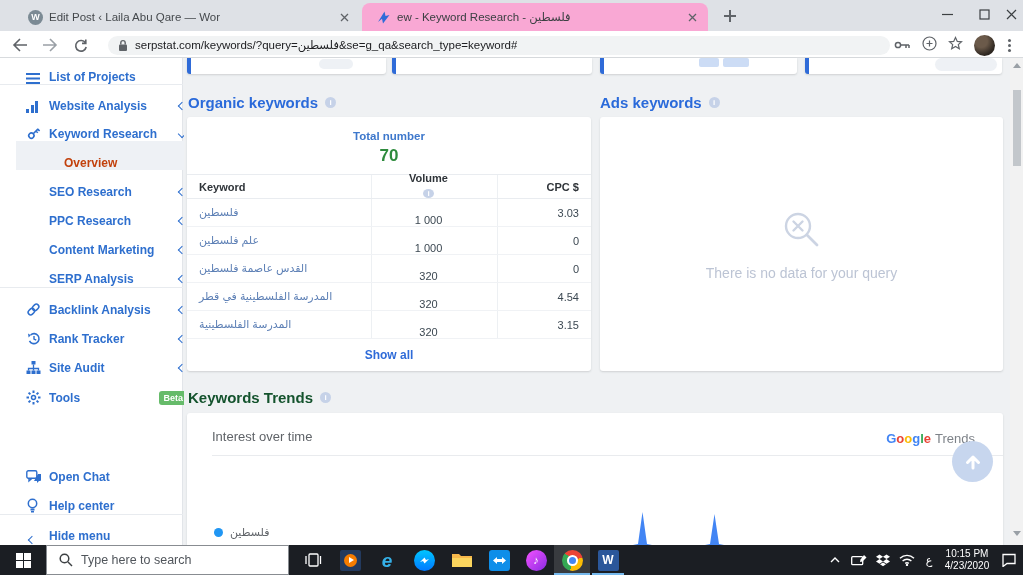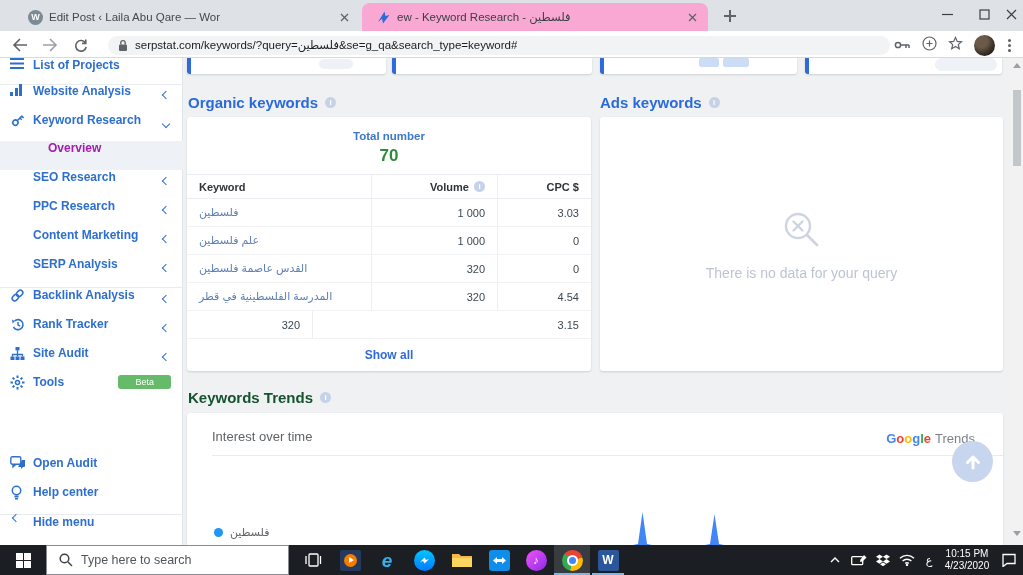--- a/index.html
+++ b/index.html
@@ -26,52 +26,52 @@
   .toolbar { position:absolute; left:0; top:31px; width:1023px; height:27px; background:#fff; border-bottom:1px solid #d8dbde; }
   .navbtn { position:absolute; top:4px; width:20px; height:20px; display:flex; align-items:center; justify-content:center; }
   .omnibox { position:absolute; left:108px; top:4.5px; width:782px; height:19px; border-radius:10px; background:#f1f3f4; display:flex; align-items:center; padding:0 10px; }
   .url { font-size:11.5px; color:#202124; margin-left:7px; white-space:nowrap; overflow:hidden; }
   .omni-right { position:absolute; top:4px; height:20px; display:flex; align-items:center; gap:11px; left:894px; }
   .avatar { width:21px; height:21px; border-radius:50%; background:radial-gradient(circle at 35% 30%, #6b5a4a 0 30%, #2d2620 70%); }
   .dots { width:3px; height:3px; border-radius:50%; background:#5f6368; box-shadow:0 -5px 0 #5f6368, 0 5px 0 #5f6368; }
 
   
   .sidebar { position:absolute; left:0; top:58px; width:183px; height:487px; background:#fff; border-right:1px solid #e2e5e9; }
-  .srow { position:absolute; left:0; width:183px; display:flex; align-items:flex-start; cursor:pointer; }
+  .srow { position:absolute; left:16px; width:183px; display:flex; align-items:flex-end; cursor:pointer; }
   .srow .lbl { font-size:12px; font-weight:bold; color:#2e6fce; }
   .sicon { width:23px; margin-left:10px; display:flex; align-items:center; flex:0 0 auto; color:#2e6fce; }
   .chev { width:6px; height:6px; border-right:1.6px solid #2e6fce; border-bottom:1.6px solid #2e6fce; display:inline-block; }
   .chev-left { transform:rotate(135deg); }
   .chev-down { transform:rotate(45deg); }
   .chev-slot { position:absolute; right:14px; }
   .sub { padding-left:33px; }
   .sdivider { position:absolute; left:0; width:183px; height:1px; background:#e8ebef; }
-  .beta { position:absolute; right:12px; background:#66bb6a; color:#fff; font-size:9px; font-weight:normal; border-radius:3px; padding:2px 17px; }
+  .beta { position:absolute; right:12px; background:#66bb6a; color:#fff; font-size:9px; font-weight:bold; border-radius:3px; padding:2px 4px; }
   .overview-row { background:#eef1f5; }
-  .overview-row .lbl { color:#a21caf;padding-left:48px; }
+  .overview-row .lbl { color:#c2410c;padding-left:48px; }
   .bars { display:inline-flex; align-items:flex-end; gap:1.5px; }
   .bars i { width:3px; background:#2e6fce; display:block; }
 
   
   .main-bg { position:absolute; left:184px; top:58px; width:826px; height:487px; background:#eff1f3; }
   .card { position:absolute; background:#fff; border-radius:3px; box-shadow:0 1px 2px rgba(60,64,67,.18); }
   .cutcard { position:absolute; top:58px; height:16px; background:#fff; border-left:4px solid #2f6bd8; border-radius:0 0 3px 3px; box-shadow:0 1px 2px rgba(60,64,67,.18); }
   .skel { position:absolute; background:#eef1f5; border-radius:6px; }
   .skel-blue { background:#ccdcf5; border-radius:2px; }
   .h-blue { position:absolute; font-size:15px; font-weight:bold; color:#2a6ada; display:flex; align-items:center; gap:7px; }
   .h-dark { position:absolute; font-size:15px; font-weight:bold; color:#14532d; display:flex; align-items:center; gap:7px; }
   .info { width:11px; height:11px; border-radius:50%; background:#c6d2e8; color:#fff; font-size:8px; font-weight:bold; display:inline-flex; align-items:center; justify-content:center; font-style:normal; }
   .info:before { content:"i"; }
 
   .total-label { position:absolute; left:0; top:13px; width:100%; text-align:center; font-size:11.5px; font-weight:bold; color:#3e78cc; }
   .total-value { position:absolute; left:0; top:29px; width:100%; text-align:center; font-size:17px; font-weight:bold; color:#2e8b3d; }
   .thead { position:absolute; left:0; top:57px; width:100%; height:25px; border-top:1px solid #e9ecf0; border-bottom:1px solid #e9ecf0; display:flex; font-size:11px; font-weight:bold; color:#2f3439; }
   .trow { position:absolute; left:0; width:100%; height:28px; display:flex; font-size:11px; border-bottom:1px solid #f0f2f5; }
   .c-kw { width:185px; display:flex; align-items:center; padding-left:12px; border-right:1px solid #edf0f3; }
-  .c-vol { width:126px; display:flex; align-items:center; justify-content:flex-end; padding-right:12px; border-right:1px solid #edf0f3; gap:5px; }
+  .c-vol { width:126px; display:flex; align-items:center; justify-content:flex-end; padding-right:12px; border-right:1px solid #edf0f3; gap:5px;flex-direction:column; }
   .c-cpc { flex:1; display:flex; align-items:center; justify-content:flex-end; padding-right:12px; }
   .kwlink { color:#5c7fb5; direction:rtl; }
   .num { color:#3c4852; }
   .showall { position:absolute; left:0; top:222px; width:100%; height:32px; display:flex; align-items:center; justify-content:center; font-size:12px; font-weight:bold; color:#2f6bd8; cursor:pointer; }
 
   .empty-wrap { position:absolute; left:0; top:92px; width:100%; text-align:center; }
   .empty-text { margin-top:10px; font-size:14px; color:#bcc4d4; }
 
   .trends-sub { position:absolute; left:25px; top:16px; font-size:13px; color:#5f6368; }
   .gt-logo { position:absolute; right:28px; top:18px; font-size:13px; display:flex; }
@@ -317,21 +317,21 @@
   </div>
 
   <div class="srow" style="top:398px; height:28px;">
     <span class="sicon">
       <svg width="16" height="14">
           <rect x="0.8" y="0.8" width="10" height="7.5" rx="1.5" fill="none" stroke="#2e6fce" stroke-width="1.4"></rect>
           <path d="M3 8.3 L3 11 L6 8.3" fill="none" stroke="#2e6fce" stroke-width="1.4"></path>
           <path d="M12 4 h3 v6 a1 1 0 0 1 -1 1 h-1 l-2 2 v-2 h-3" fill="#2e6fce"></path>
         </svg>
     </span>
-    <span class="lbl">Open Audit</span>
+    <span class="lbl">Open Chat</span>
   </div>
   <div class="srow" style="top:427px; height:28px;">
     <span class="sicon">
       <svg width="13" height="15">
           <circle cx="6.5" cy="5.5" r="4.2" fill="none" stroke="#2e6fce" stroke-width="1.5"></circle>
           <rect x="4.5" y="10.5" width="4" height="2" fill="#2e6fce"></rect>
           <rect x="5" y="13" width="3" height="1.5" fill="#2e6fce"></rect>
         </svg>
     </span>
     <span class="lbl">Help center</span>
@@ -415,20 +415,23 @@
         <span class="kwlink">المدرسة الفلسطينية في قطر</span>
       </div>
     <div class="c-vol">
         <span class="num">320</span>
       </div>
     <div class="c-cpc">
         <span class="num">4.54</span>
       </div>
   </div>
   <div class="trow" style="top:194px;">
+    <div class="c-kw">
+        <span class="kwlink">المدرسة الفلسطينية</span>
+      </div>
     <div class="c-vol">
         <span class="num">320</span>
       </div>
     <div class="c-cpc">
         <span class="num">3.15</span>
       </div>
   </div>
 
   <div class="showall">Show all</div>
 </div>

